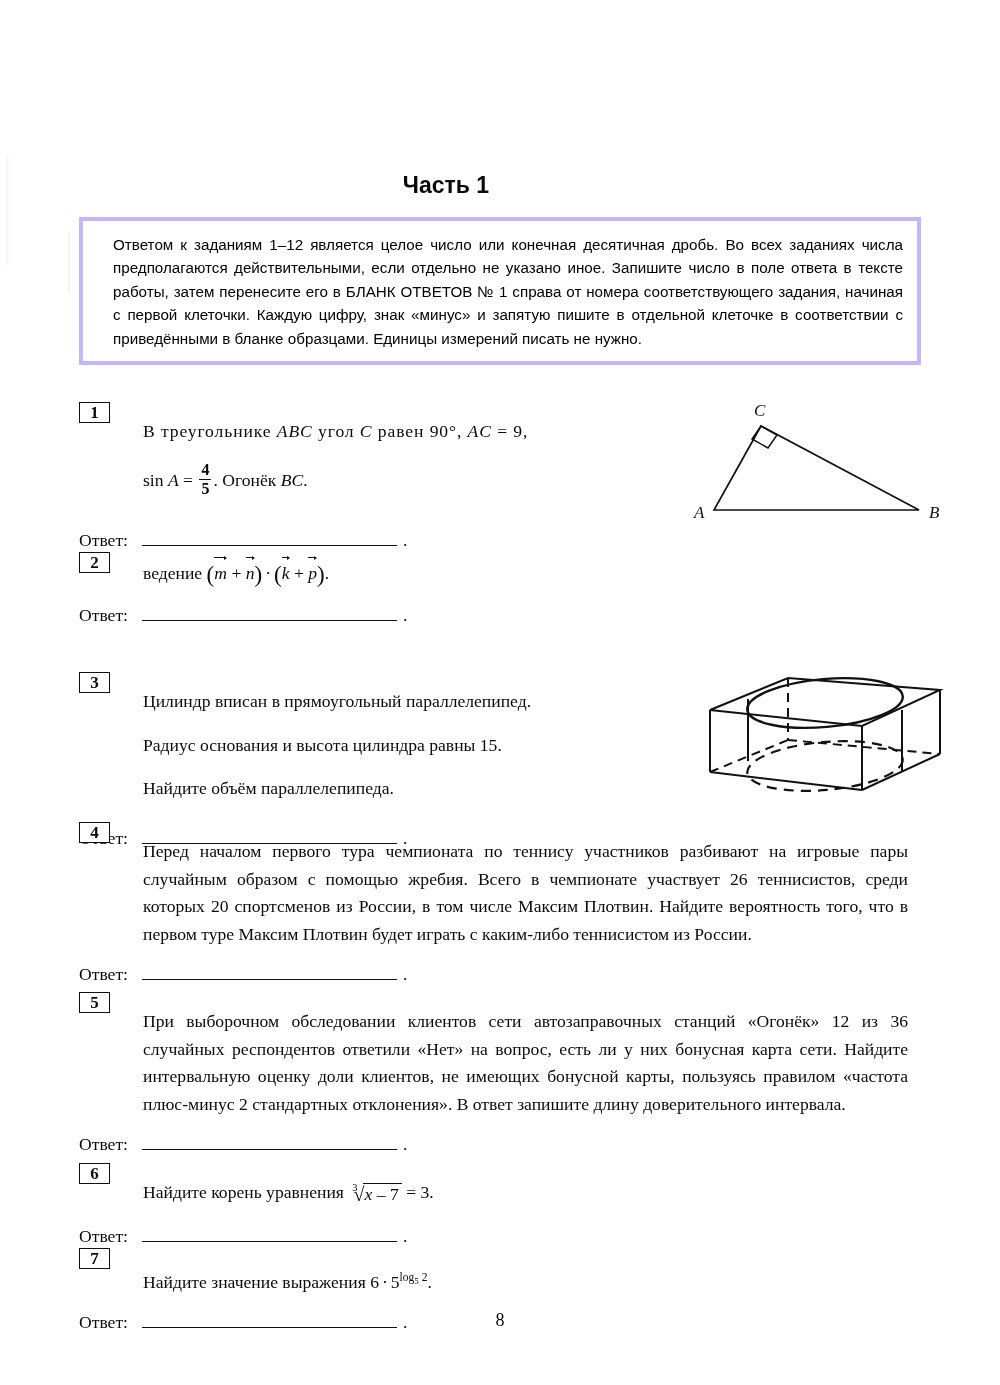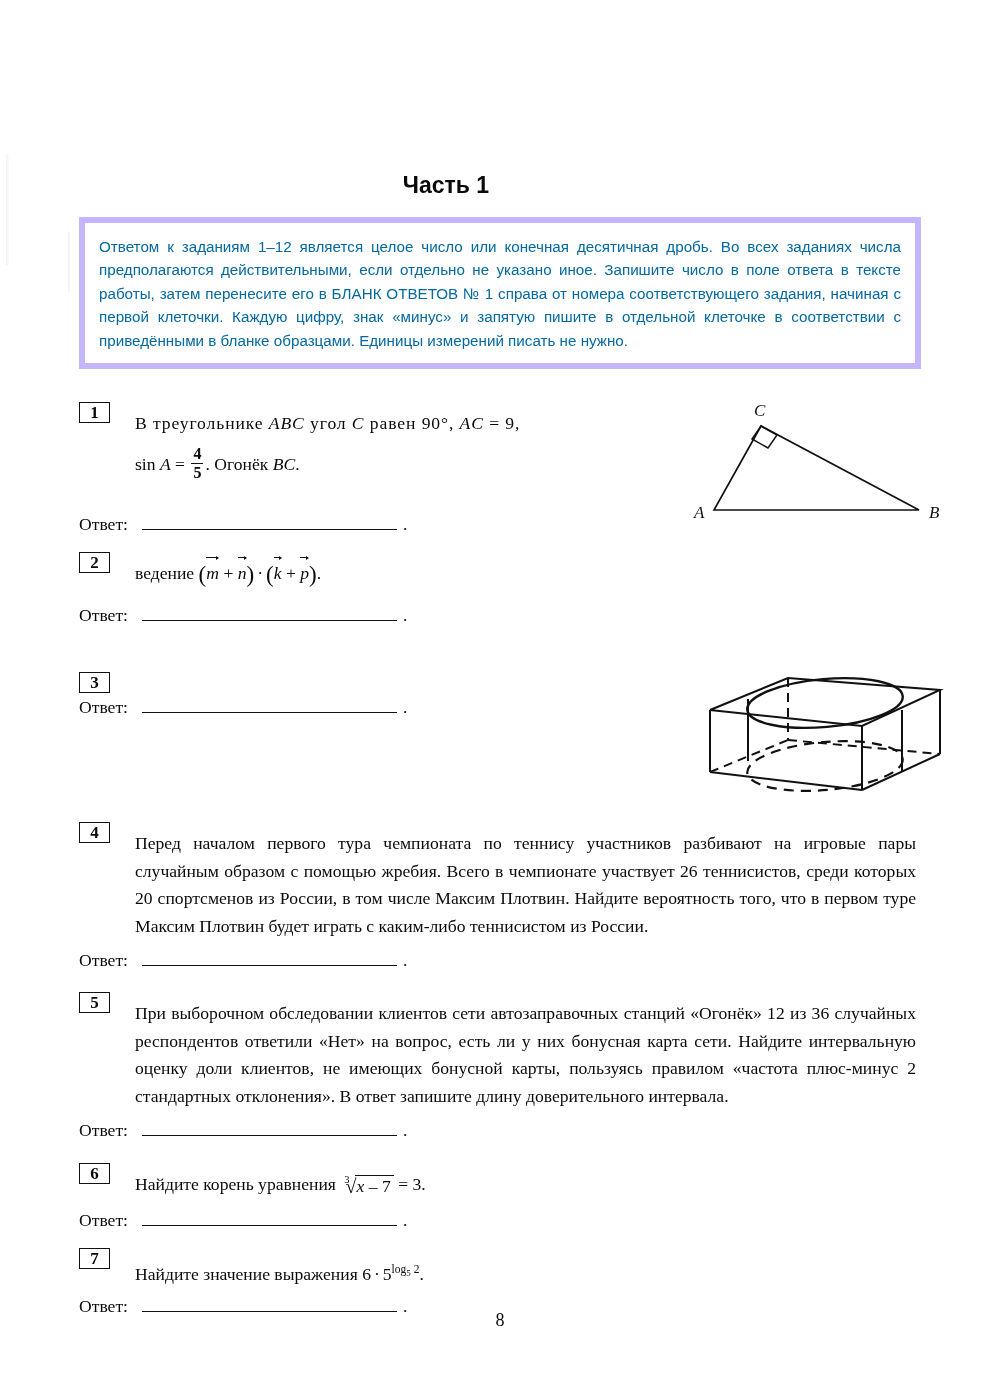--- a/index.html
+++ b/index.html
@@ -62,28 +62,28 @@
     font-size: 23px;
   }
 
   
   .instr-box {
     position: absolute;
     left: 79px;
     top: 217px;
     width: 842px;
     box-sizing: border-box;
-    border: 6px solid #c4b5fd;
-    padding: 12px 14px 11px 14px;
+    border: 4px solid #c4b5fd;
+    padding: 12px 14px 11px 30px;
     font-family: "Liberation Sans", "DejaVu Sans", sans-serif;
     font-size: 15.2px;
     line-height: 23.4px;
     text-align: justify;
     text-justify: inter-word;
-    color: #0369a1;
+    color: #000000;
   }
   .instr-box p { margin: 0; }
 
   
   .task { position: absolute; }
   .num-box {
     position: absolute;
     left: 0;
     top: 0;
     width: 31px;
@@ -98,21 +98,21 @@
     background: #fff;
   }
   .task-body {
     margin-left: 48px;
     font-size: 17.6px;
     line-height: 27.5px;
     text-align: justify;
     text-justify: inter-word;
   }
   .task-body.nojust { text-align: left; }
-  .task-body p { margin: 8px; }
+  .task-body p { margin: 16px; }
   .it { font-style: italic; }
 
   
   .answer-row {
     font-size: 17.6px;
     display: flex;
     align-items: baseline;
   }
   .answer-label { white-space: nowrap; }
   .answer-line {
@@ -249,20 +249,25 @@
     </div>
     <div class="answer-row" style="margin-top:16px;">
       <span class="answer-label">Ответ:</span>
       <span class="answer-line" style="width:255px;"></span>
       <span class="answer-dot">.</span>
     </div>
   </div>
 
   <div class="task" style="left:79px; top:672px; width:560px;">
     <div class="num-box">3</div>
+    <div class="task-body" style="width:505px;">
+      <p>Цилиндр вписан в прямоугольный параллелепипед.</p>
+      <p>Радиус основания и высота цилиндра равны 15.</p>
+      <p class="nojust" style="text-align:left;">Найдите объём параллелепипеда.</p>
+    </div>
     <div class="answer-row" style="margin-top:25px;">
       <span class="answer-label">Ответ:</span>
       <span class="answer-line" style="width:255px;"></span>
       <span class="answer-dot">.</span>
     </div>
   </div>
 
   <div class="fig" style="left:700px; top:668px;">
     <svg width="250" height="145" viewBox="0 0 250 145">
       <g fill="none" stroke="#111" stroke-width="2">

